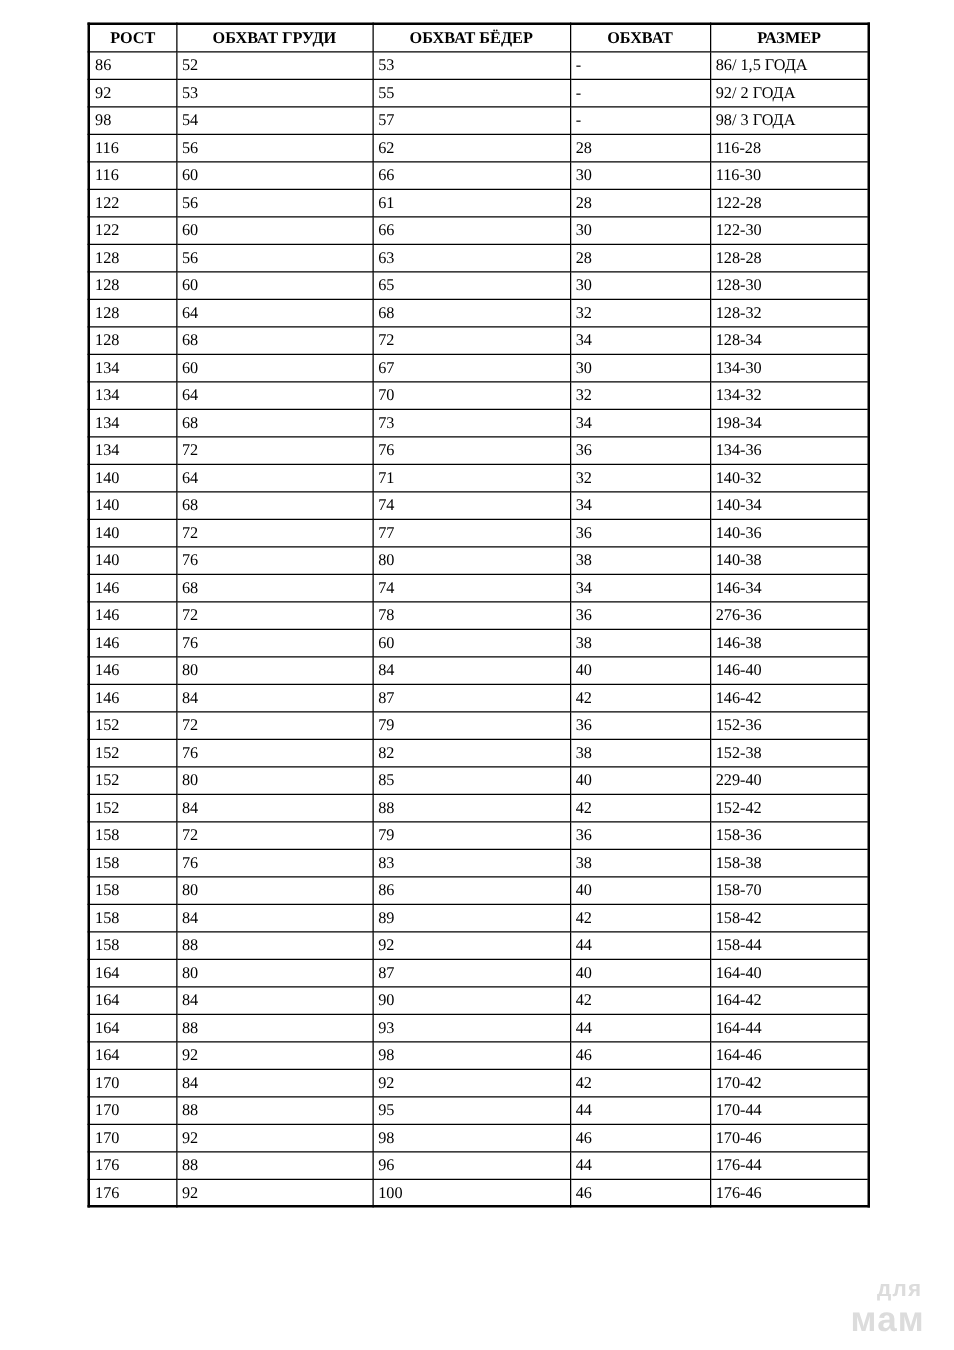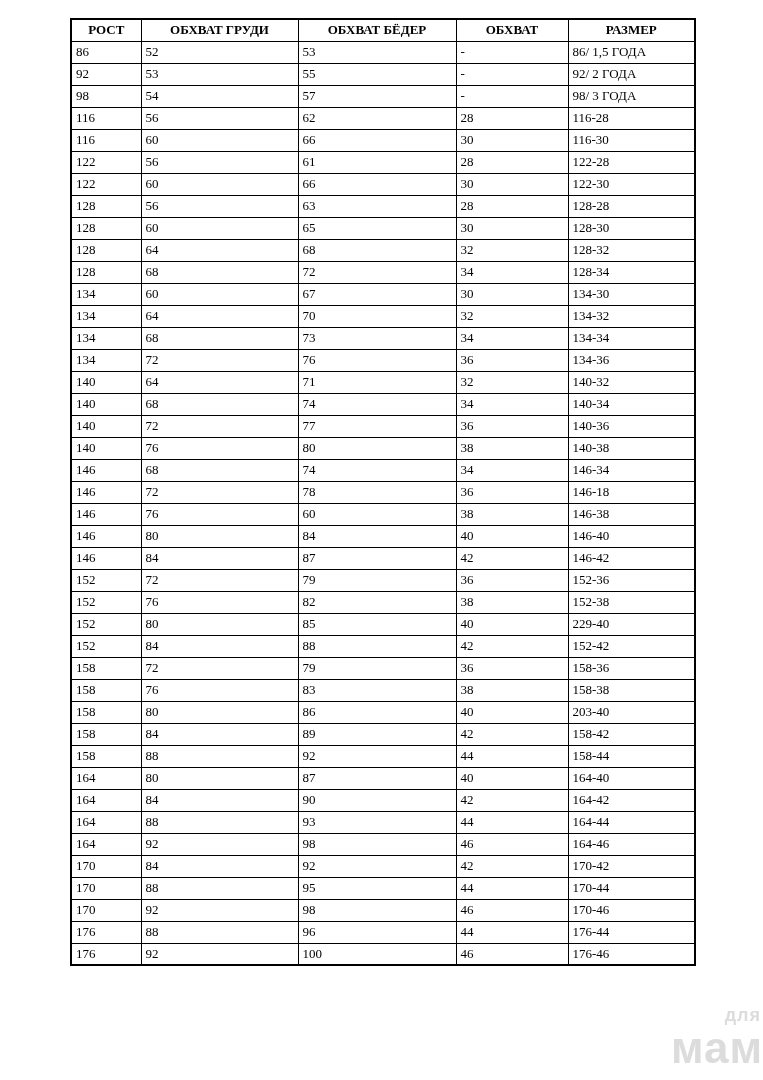--- a/index.html
+++ b/index.html
@@ -41,36 +41,36 @@
     text-align: center;
     padding: 2px 2px;
   }
   td {
     font-weight: normal;
     text-align: left;
     padding: 2px 2px 2px 4px;
   }
   .watermark {
     position: absolute;
-    right: 0;
+    right: 23px;
     bottom: 10px;
     text-align: right;
     font-family: "Liberation Sans", sans-serif;
     font-weight: bold;
     color: #dcdcdc;
     line-height: 1;
     user-select: none;
   }
   .watermark .wm-line1 {
     font-size: 18px;
     letter-spacing: 1px;
     margin-right: 2px;
   }
   .watermark .wm-line2 {
-    font-size: 44px;
+    font-size: 28px;
     letter-spacing: 1px;
     margin-top: 2px;
   }
 </style>
 </head>
 <body>
 
 <div class="table-wrap">
   <table>
     <colgroup>
@@ -179,21 +179,21 @@
           <td>64</td>
           <td>70</td>
           <td>32</td>
           <td>134-32</td>
         </tr>
         <tr>
           <td>134</td>
           <td>68</td>
           <td>73</td>
           <td>34</td>
-          <td>134-34</td>
+          <td>198-34</td>
         </tr>
         <tr>
           <td>134</td>
           <td>72</td>
           <td>76</td>
           <td>36</td>
           <td>134-36</td>
         </tr>
         <tr>
           <td>140</td>
@@ -228,21 +228,21 @@
           <td>68</td>
           <td>74</td>
           <td>34</td>
           <td>146-34</td>
         </tr>
         <tr>
           <td>146</td>
           <td>72</td>
           <td>78</td>
           <td>36</td>
-          <td>146-18</td>
+          <td>276-36</td>
         </tr>
         <tr>
           <td>146</td>
           <td>76</td>
           <td>60</td>
           <td>38</td>
           <td>146-38</td>
         </tr>
         <tr>
           <td>146</td>
@@ -298,21 +298,21 @@
           <td>76</td>
           <td>83</td>
           <td>38</td>
           <td>158-38</td>
         </tr>
         <tr>
           <td>158</td>
           <td>80</td>
           <td>86</td>
           <td>40</td>
-          <td>203-40</td>
+          <td>158-70</td>
         </tr>
         <tr>
           <td>158</td>
           <td>84</td>
           <td>89</td>
           <td>42</td>
           <td>158-42</td>
         </tr>
         <tr>
           <td>158</td>

